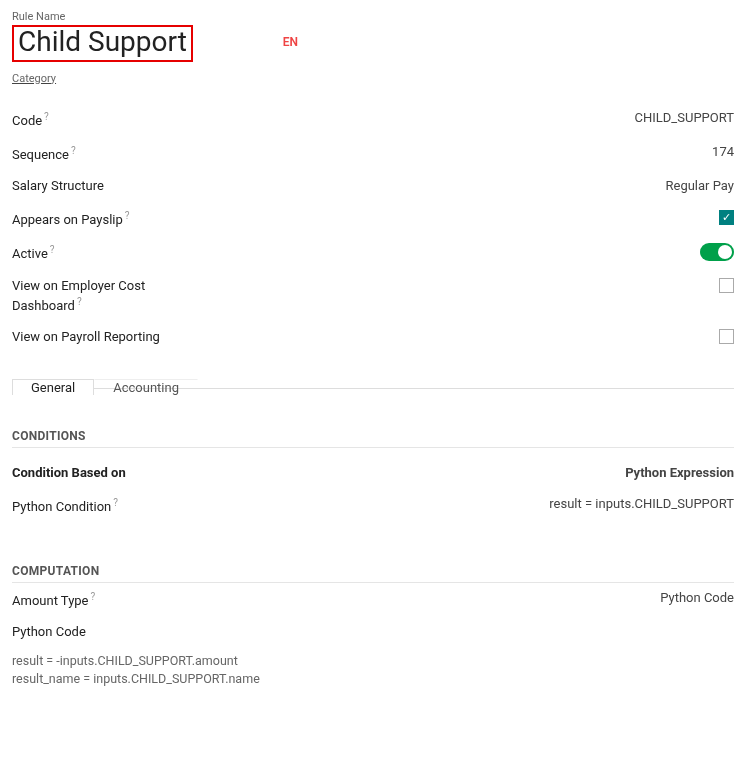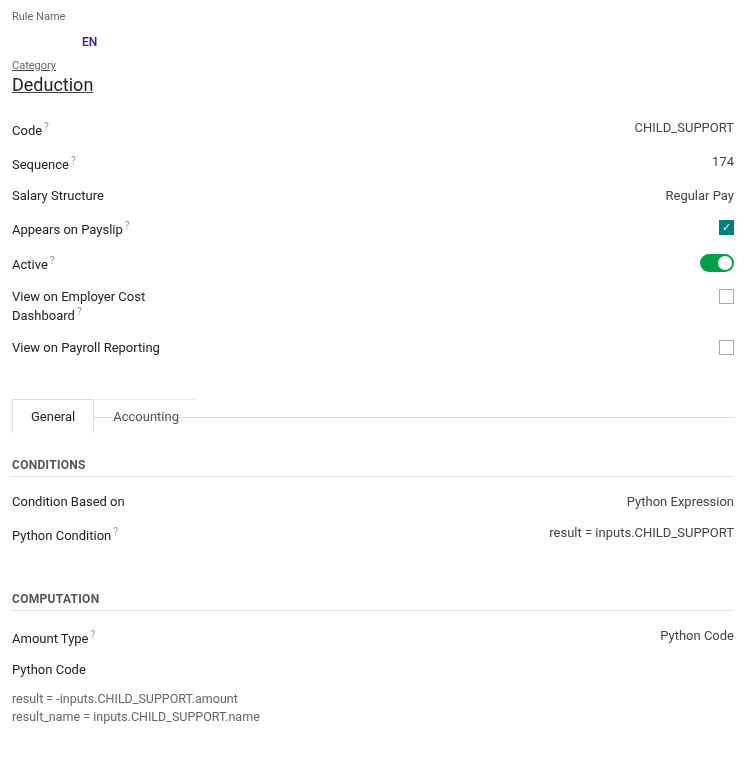--- a/index.html
+++ b/index.html
@@ -26,24 +26,24 @@
     padding: 0 4px 2px 4px;
     display: inline-block;
   }
   .rule-name {
     font-size: 28px;
     font-weight: 400;
     color: #222;
     line-height: 1.1;
   }
   .lang-badge {
-    color: #4c1d95;
+    color: #ef4444;
     font-weight: 600;
     font-size: 12px;
-    margin-left: 70px;
+    margin-left: 90px;
     margin-top: 10px;
   }
   .category-block {
     margin-top: 10px;
     text-decoration: underline;
   }
   .category-value {
     font-size: 18px;
     color: #222;
   }
@@ -108,28 +108,28 @@
     background: #008080;
     border-color: #008080;
   }
   
   .tabs {
     display: flex;
     margin-top: 18px;
     border-bottom: 1px solid #ddd;
   }
   .tab {
-    padding: 9px 18px;
+    padding: 0 18px;
     font-size: 13px;
     border: 1px solid transparent;
     border-bottom: none;
     cursor: pointer;
     color: #555;
     position: relative;
-    top: 16px;
+    top: 7px;
   }
   .tab.active {
     border-color: #ddd;
     background: #fff;
     color: #222;
   }
   .tab:not(.active) {
     border-top-color: #eee;
     border-left-color: transparent;
     border-right-color: transparent;
@@ -151,26 +151,28 @@
     font-size: 12.5px;
     margin-top: 4px;
     line-height: 1.45;
   }
 </style>
 </head>
 <body>
 
 <div class="small-label">Rule Name</div>
 <div class="title-row">
+  <div class="rule-name-box">
+    <span class="rule-name">Child Support</span>
+  </div>
   <span class="lang-badge">EN</span>
 </div>
 
 <div class="category-block">
   <div class="small-label">Category</div>
-  <div class="category-value">Deduction</div>
 </div>
 
 <div class="fields">
   <div class="field-row">
     <div class="field-label">
       <span>Code</span><span class="help">?</span>
     </div>
     <div class="field-value">CHILD_SUPPORT</div>
   </div>
 
@@ -221,35 +223,35 @@
   </div>
 </div>
 
 <div class="tabs">
   <div class="tab active">General</div>
   <div class="tab">Accounting</div>
 </div>
 
 <div class="section-title">CONDITIONS</div>
 
-<div class="field-row" style="margin-top:10px;">
+<div class="field-row" style="margin-top:10px;font-weight:bold;">
   <div class="field-label">Condition Based on</div>
   <div class="field-value">Python Expression</div>
 </div>
 
 <div class="field-row">
   <div class="field-label">
     <span>Python Condition</span><span class="help">?</span>
   </div>
   <div class="field-value">result = inputs.CHILD_SUPPORT</div>
 </div>
 
 <div class="section-title" style="margin-top:40px;">COMPUTATION</div>
 
-<div class="field-row" style="margin-top:10px;">
+<div class="field-row" style="">
   <div class="field-label">
     <span>Amount Type</span><span class="help">?</span>
   </div>
   <div class="field-value">Python Code</div>
 </div>
 
 <div class="field-row" style="align-items:flex-start;">
   <div class="field-label">Python Code</div>
   <div class="field-value" style="width:100%;"></div>
 </div>

